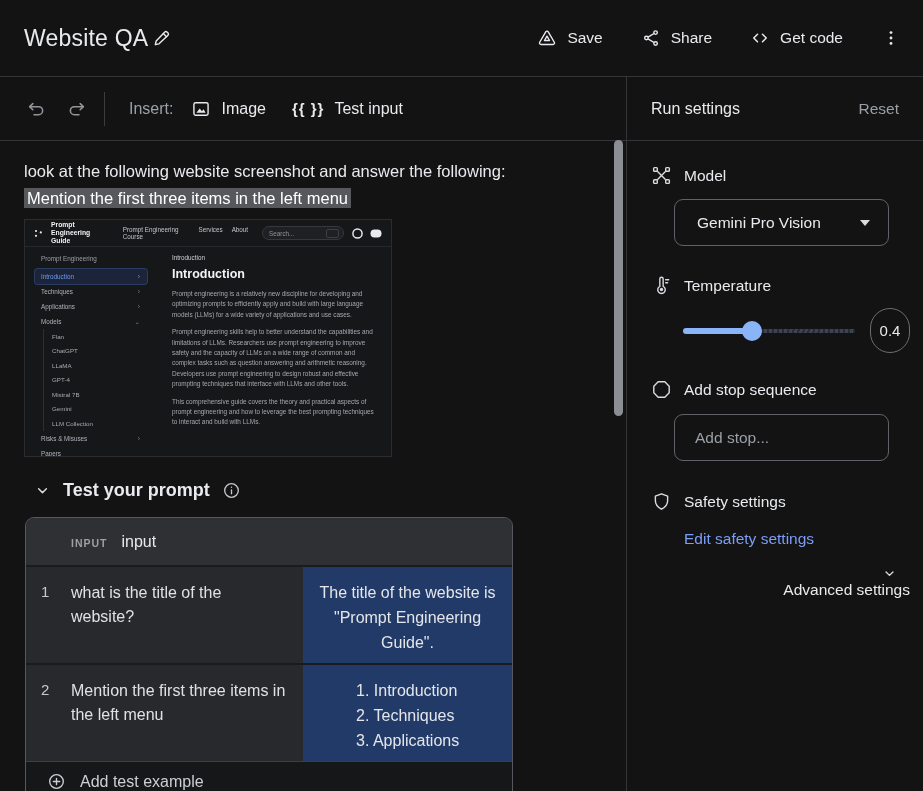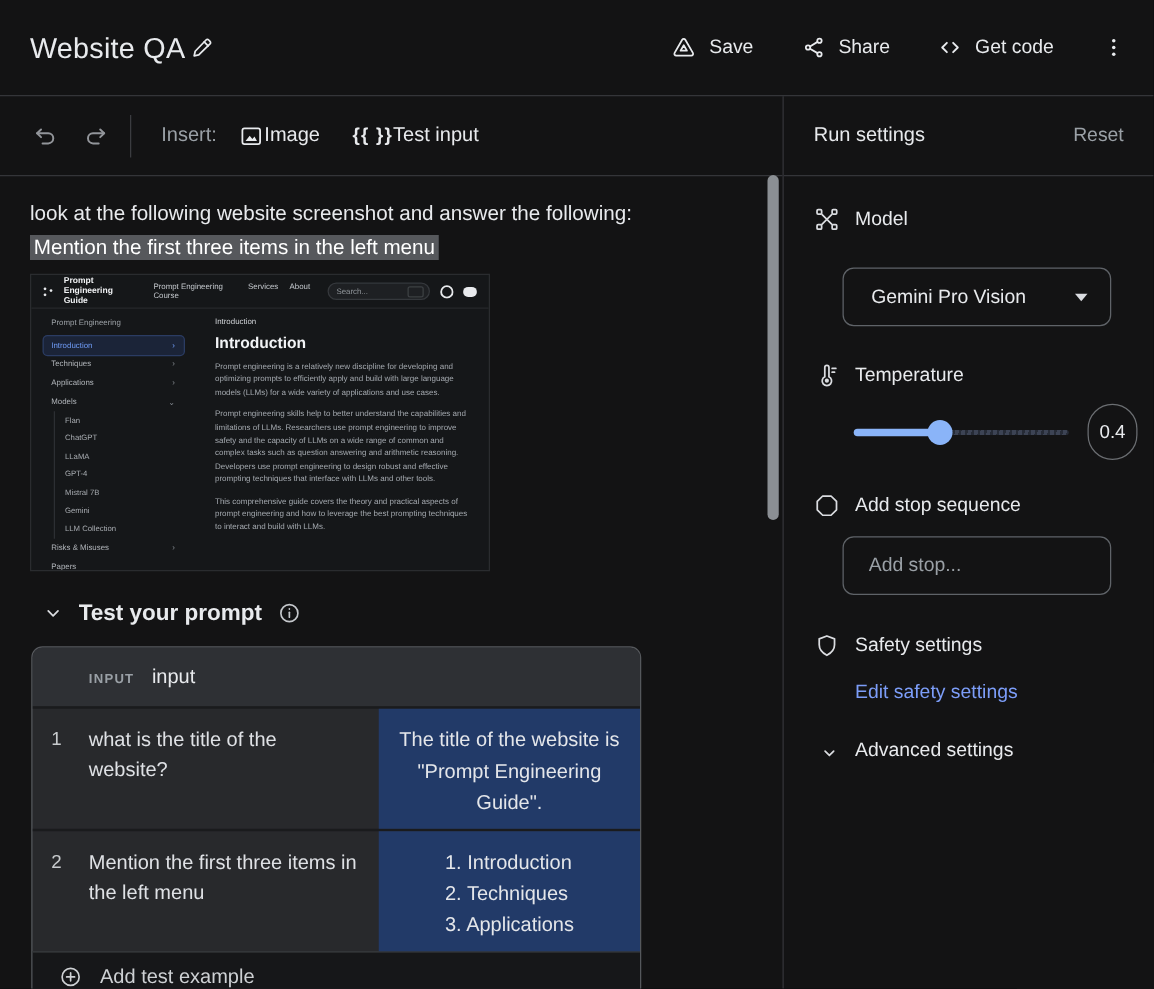--- a/index.html
+++ b/index.html
@@ -19,21 +19,21 @@
   
   .cols { display:flex; height:714px; }
   .main { width:626px; position:relative; }
   .panel { width:297px; border-left:1px solid #343539; }
 
   
   .toolbar { height:64px; display:flex; align-items:center; padding:0 16px; border-bottom:1px solid #343539; }
   .tool-icon-btn { background:none; border:none; color:#92959a; width:40px; height:40px; display:flex; align-items:center; justify-content:center; cursor:pointer; }
   .tb-divider { width:1px; height:34px; background:#3b3c40; margin:0 12px 0 8px; }
   .insert-label { color:#9aa0a6; font-size:16px; margin:0 18px 0 12px; }
-  .insert-btn { background:none; border:none; color:#e8eaed; font-family:inherit; font-size:16px; display:flex; align-items:center; margin-right:26px; cursor:pointer; }
+  .insert-btn { background:none; border:none; color:#e8eaed; font-family:inherit; font-size:16px; display:flex; align-items:center; gap:10px; margin-right:26px; cursor:pointer; }
   .braces { font-size:15px; font-weight:700; letter-spacing:1px; color:#e8eaed; }
 
   
   .editor { position:relative; padding:17px 24px 0; }
   .prompt-line { font-size:16.5px; line-height:27px; color:#e8eaed; }
   .var-highlight { background:#56585c; color:#fff; padding:1px 3px; }
   .scroll-thumb { position:absolute; right:3px; top:-1px; width:9px; height:276px; background:#8b8f94; border-radius:5px; }
 
   
   .mini-site { width:368px; height:238px; background:#151719; border:1px solid #2a2c2f; margin-top:7px; overflow:hidden; font-family:"Liberation Sans", sans-serif; }
@@ -83,37 +83,37 @@
   .plus-icon { color:#cdd0d3; display:flex; }
 
   
   .panel-header { height:64px; display:flex; align-items:center; justify-content:space-between; padding:0 24px; border-bottom:1px solid #343539; }
   .panel-title { font-size:16px; font-weight:500; color:#e8eaed; }
   .reset-btn { background:none; border:none; font-family:inherit; font-size:15.5px; color:#9aa0a6; cursor:pointer; }
   .panel-body { padding:24px 13px 0 24px; }
   .label-row { display:flex; align-items:center; }
   .label-icon { width:33px; display:flex; align-items:center; color:#dadce0; flex-shrink:0; }
   .setting-label { font-size:15.5px; font-weight:500; color:#e8eaed; }
-  .dropdown { margin:28px 0 0 23px; width:215px; height:47px; border:1px solid #5f6368; border-radius:9px; display:flex; align-items:center; justify-content:space-between; padding:0 18px 0 22px; cursor:pointer; background:none; color:#e8eaed; font-family:inherit; }
+  .dropdown { margin:13px 0 0 23px; width:215px; height:47px; border:1px solid #5f6368; border-radius:9px; display:flex; align-items:center; justify-content:space-between; padding:0 18px 0 22px; cursor:pointer; background:none; color:#e8eaed; font-family:inherit; }
   .dropdown-value { font-size:15.5px; }
   .caret-down { width:0; height:0; border-left:5.5px solid transparent; border-right:5.5px solid transparent; border-top:6.5px solid #dadce0; }
   .temp-section { margin-top:29px; }
   .slider-row { display:flex; align-items:center; margin:12px 0 0 32px; }
   .slider { position:relative; flex:1; height:32px; margin-right:15px; }
   .slider-track { position:absolute; top:14px; left:0; right:0; height:4px; border-radius:2px;
      background:repeating-linear-gradient(100deg,#3c4354 0 3px,#262b36 3px 5px); }
   .slider-fill { position:absolute; top:13px; left:0; height:6px; border-radius:3px; background:#8ab4f8; }
   .slider-thumb { position:absolute; top:6px; width:20px; height:20px; margin-left:-10px; border-radius:50%; background:#8ab4f8; }
   .value-box { width:40px; height:45px; border:1px solid #6b6e72; border-radius:20px; display:flex; align-items:center; justify-content:center; font-size:15px; color:#e8eaed; }
   .stop-section { margin-top:26px; }
   .stop-input { margin:14px 0 0 23px; width:215px; height:47px; border:1px solid #5f6368; border-radius:9px; background:none; color:#e8eaed; font-family:inherit; font-size:15.5px; padding:0 20px; outline:none; }
   .stop-input::placeholder { color:#9aa0a6; }
   .safety-section { margin-top:30px; }
   .safety-link { display:inline-block; margin:18px 0 0 33px; background:none; border:none; font-family:inherit; font-size:15.5px; font-weight:500; color:#7c9df8; cursor:pointer; }
-  .advanced-section { margin-top:29px; display:flex; align-items:flex-end; cursor:pointer; }
+  .advanced-section { margin-top:18px; display:flex; align-items:flex-end; cursor:pointer;flex-direction:column; }
   .advanced-section .label-icon { color:#dadce0; padding-left:5px; }
 </style>
 </head>
 <body>
 
 <div class="app">
 
   <header class="topbar">
     <div class="title-wrap">
       <h1 class="page-title">Website QA</h1>

